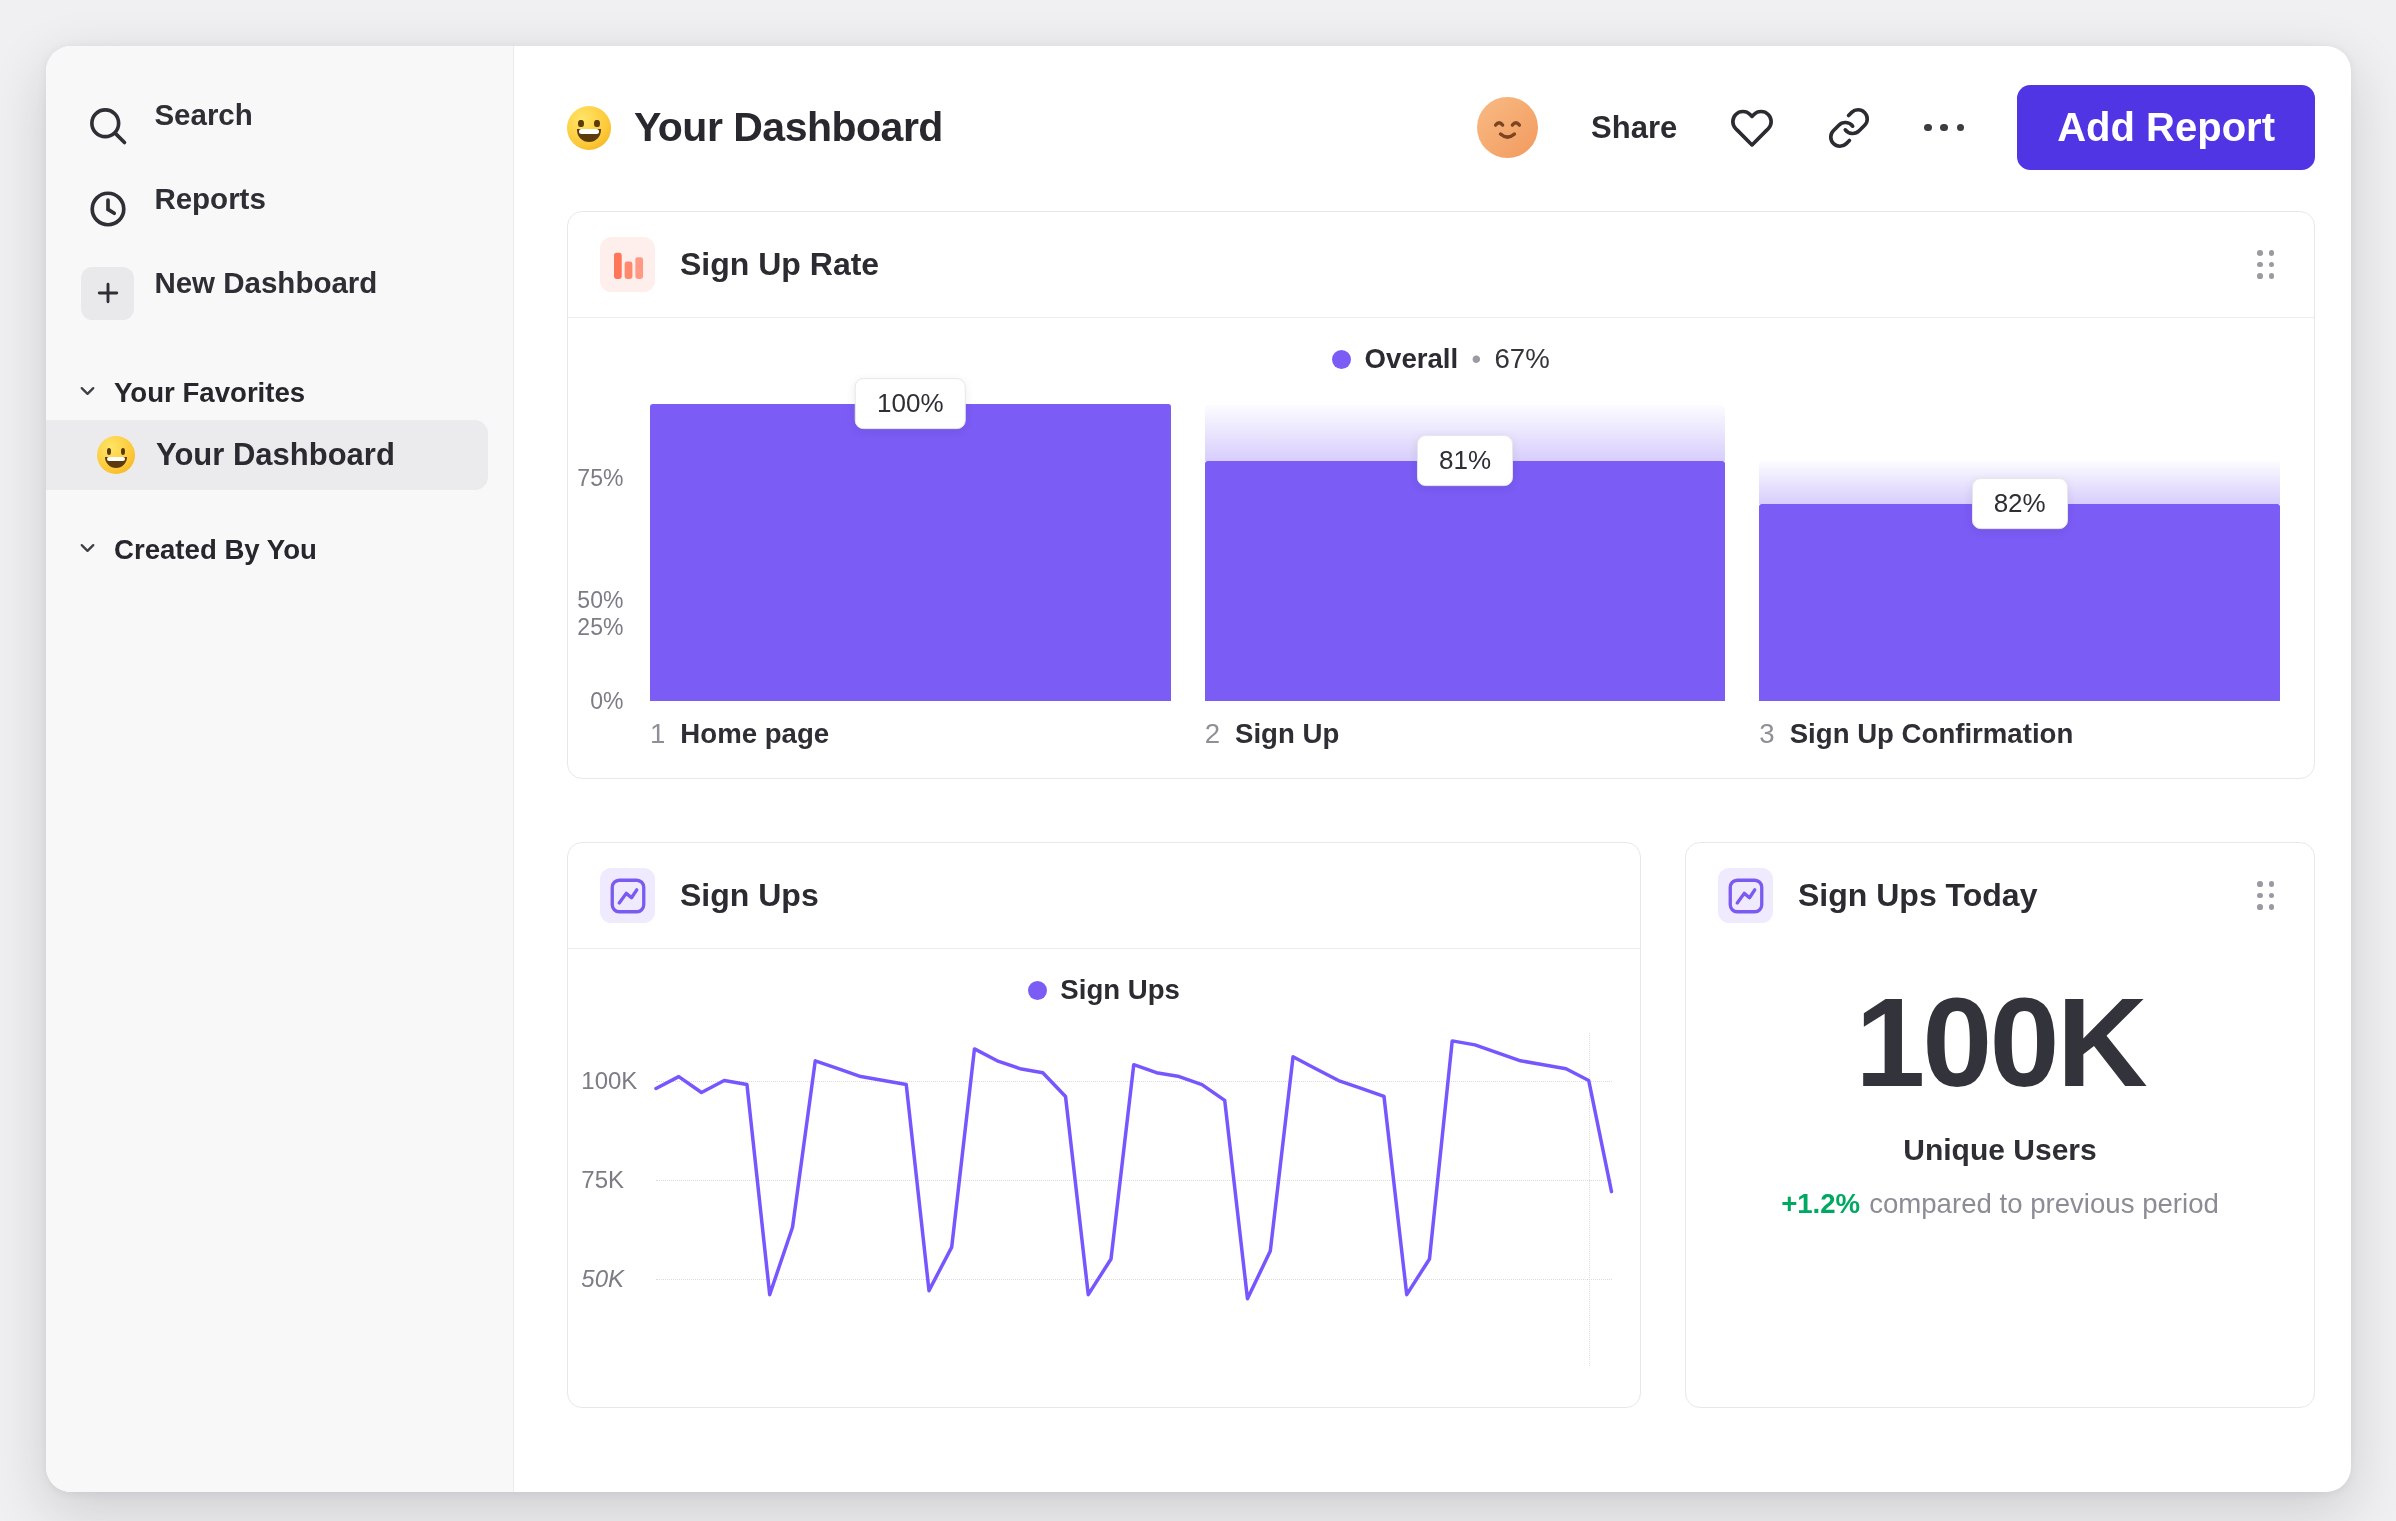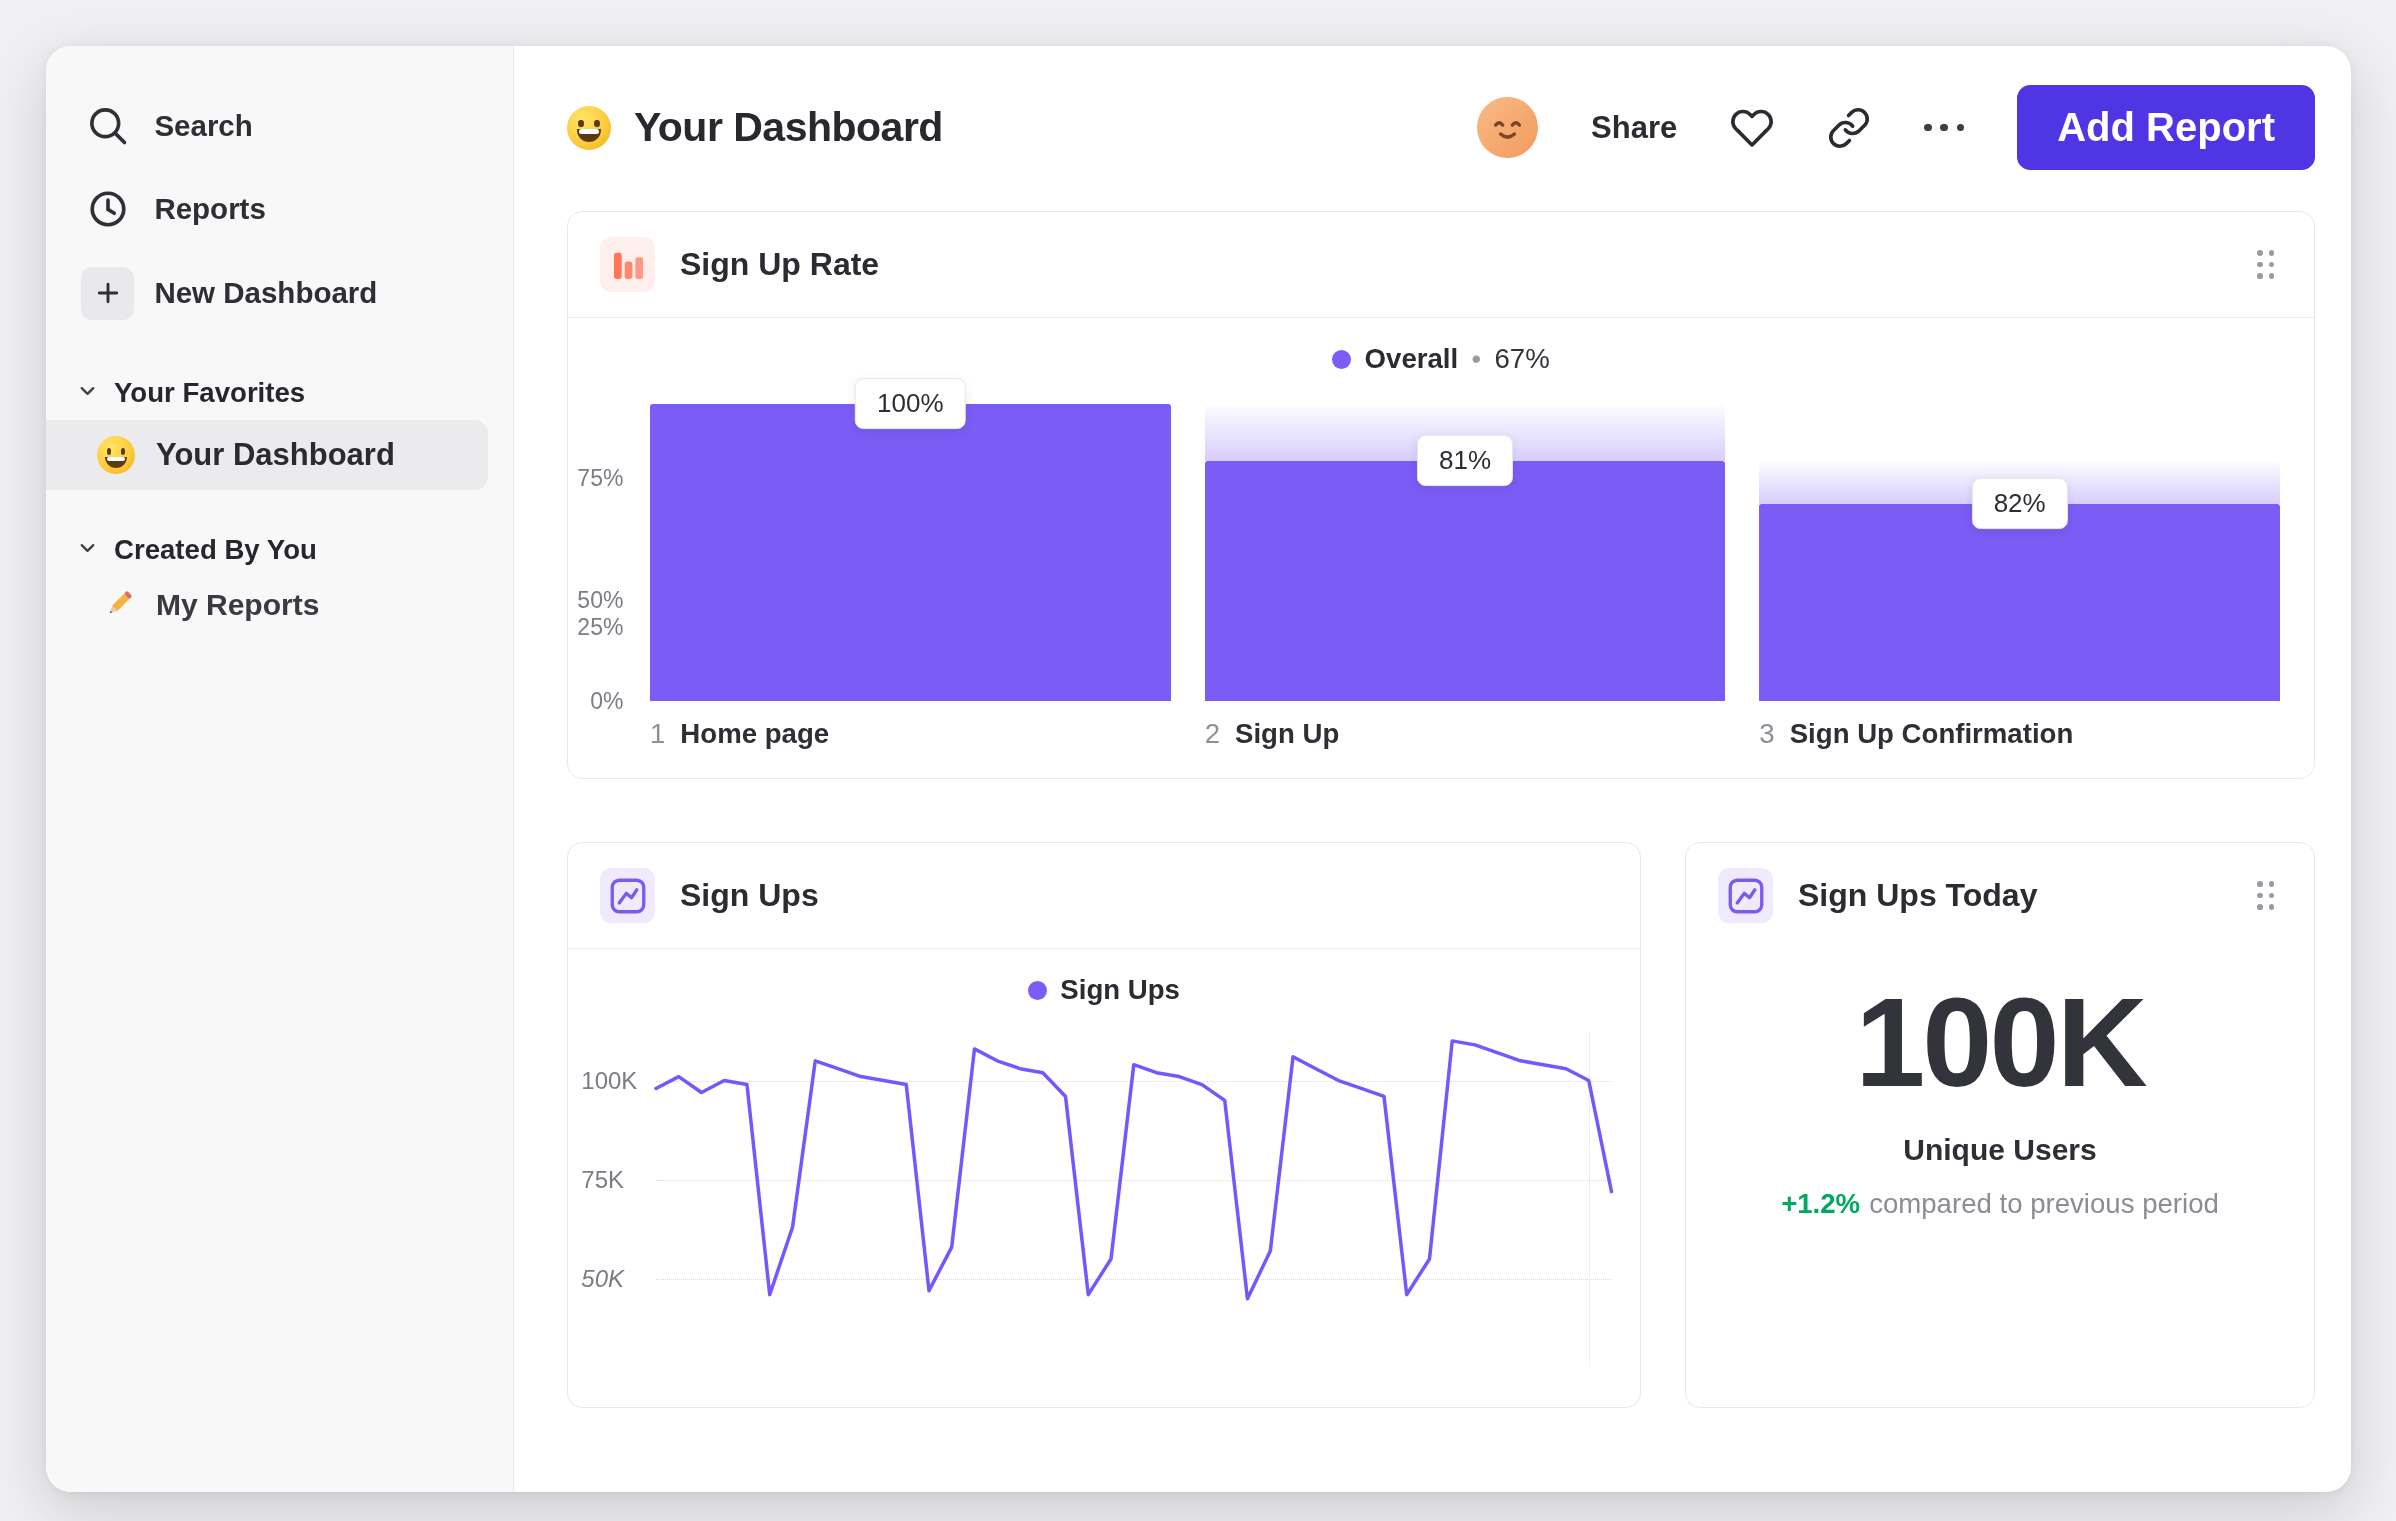--- a/index.html
+++ b/index.html
@@ -13,21 +13,21 @@
   [data-interactable="true"] { cursor:pointer; }
 
   .window {
     position:absolute; left:46px; top:46px; width:2305px; height:1446px;
     background:#fff; border-radius:25px; overflow:hidden; display:flex;
     box-shadow:0 19px 57px rgba(25,25,35,.16), 0 1.9px 9.5px rgba(25,25,35,.06);
   }
 
   
   .sidebar { flex:0 0 468px; background:#f8f8f9; border-right:1.4px solid #ececef; padding-top:40px; }
-  .side-item { display:flex; align-items:center; gap:19px; padding:12.4px 11.4px; margin:0 23px 3.8px 23px; border-radius:11.4px; }
+  .side-item { display:flex; gap:19px; padding:12.4px 11.4px; margin:0 23px 3.8px 23px; border-radius:11.4px; }
   .side-icon { width:55px; height:55px; display:flex; align-items:center; justify-content:center; flex:0 0 55px; }
   .side-label { font-size:29.5px; font-weight:600; color:#2e2e35; }
   .side-label.bold { font-weight:700; }
   .plus-box { width:53px; height:53px; border-radius:11.4px; background:#e9e9ec; display:flex; align-items:center; justify-content:center; }
   .section-head { display:flex; align-items:center; gap:15px; margin:44px 23px 11.4px 30px; font-size:27.6px; font-weight:700; color:#26262c; }
   .side-pill {
     display:flex; align-items:center; gap:21px; background:#ebebee;
     border-radius:0 13.3px 13.3px 0; margin:5.7px 25px 5.7px 0; padding:16px 19px 16px 51px;
   }
   .side-pill .pill-label { font-size:31px; font-weight:600; color:#2a2a31; }
@@ -169,33 +169,20 @@
 
     <div class="section-head" data-interactable="true">
       <span data-interactable="false">
         <svg width="23" height="23" viewBox="0 0 24 24" fill="none" stroke="#3f3f46" stroke-width="2.4" stroke-linecap="round" stroke-linejoin="round">
           <polyline points="6 9.5 12 15.5 18 9.5"></polyline>
         </svg>
       </span>
       <span data-interactable="false">Created By You</span>
     </div>
 
-    <div class="reports-item" data-interactable="true">
-      <span data-interactable="false">
-        <svg width="36" height="36" viewBox="0 0 24 24">
-          <g transform="rotate(45 12 12)">
-            <rect x="10" y="2.5" width="5" height="3" rx="1" fill="#e06d5e"></rect>
-            <rect x="10" y="5.5" width="5" height="11" fill="#f3b33d"></rect>
-            <polygon points="10,16.5 15,16.5 12.5,21" fill="#edc9a3"></polygon>
-            <polygon points="11.7,19.6 13.3,19.6 12.5,21" fill="#5b4a3a"></polygon>
-          </g>
-        </svg>
-      </span>
-      <span class="side-label" data-interactable="false">My Reports</span>
-    </div>
   </aside>
 
   <main class="main" data-interactable="false">
 
     <header class="topbar" data-interactable="false">
       <div class="title-group" data-interactable="false">
         <span class="smiley lg" data-interactable="false">
             <i class="eye l"></i>
             <i class="eye r"></i>
             <i class="mouth"></i>

